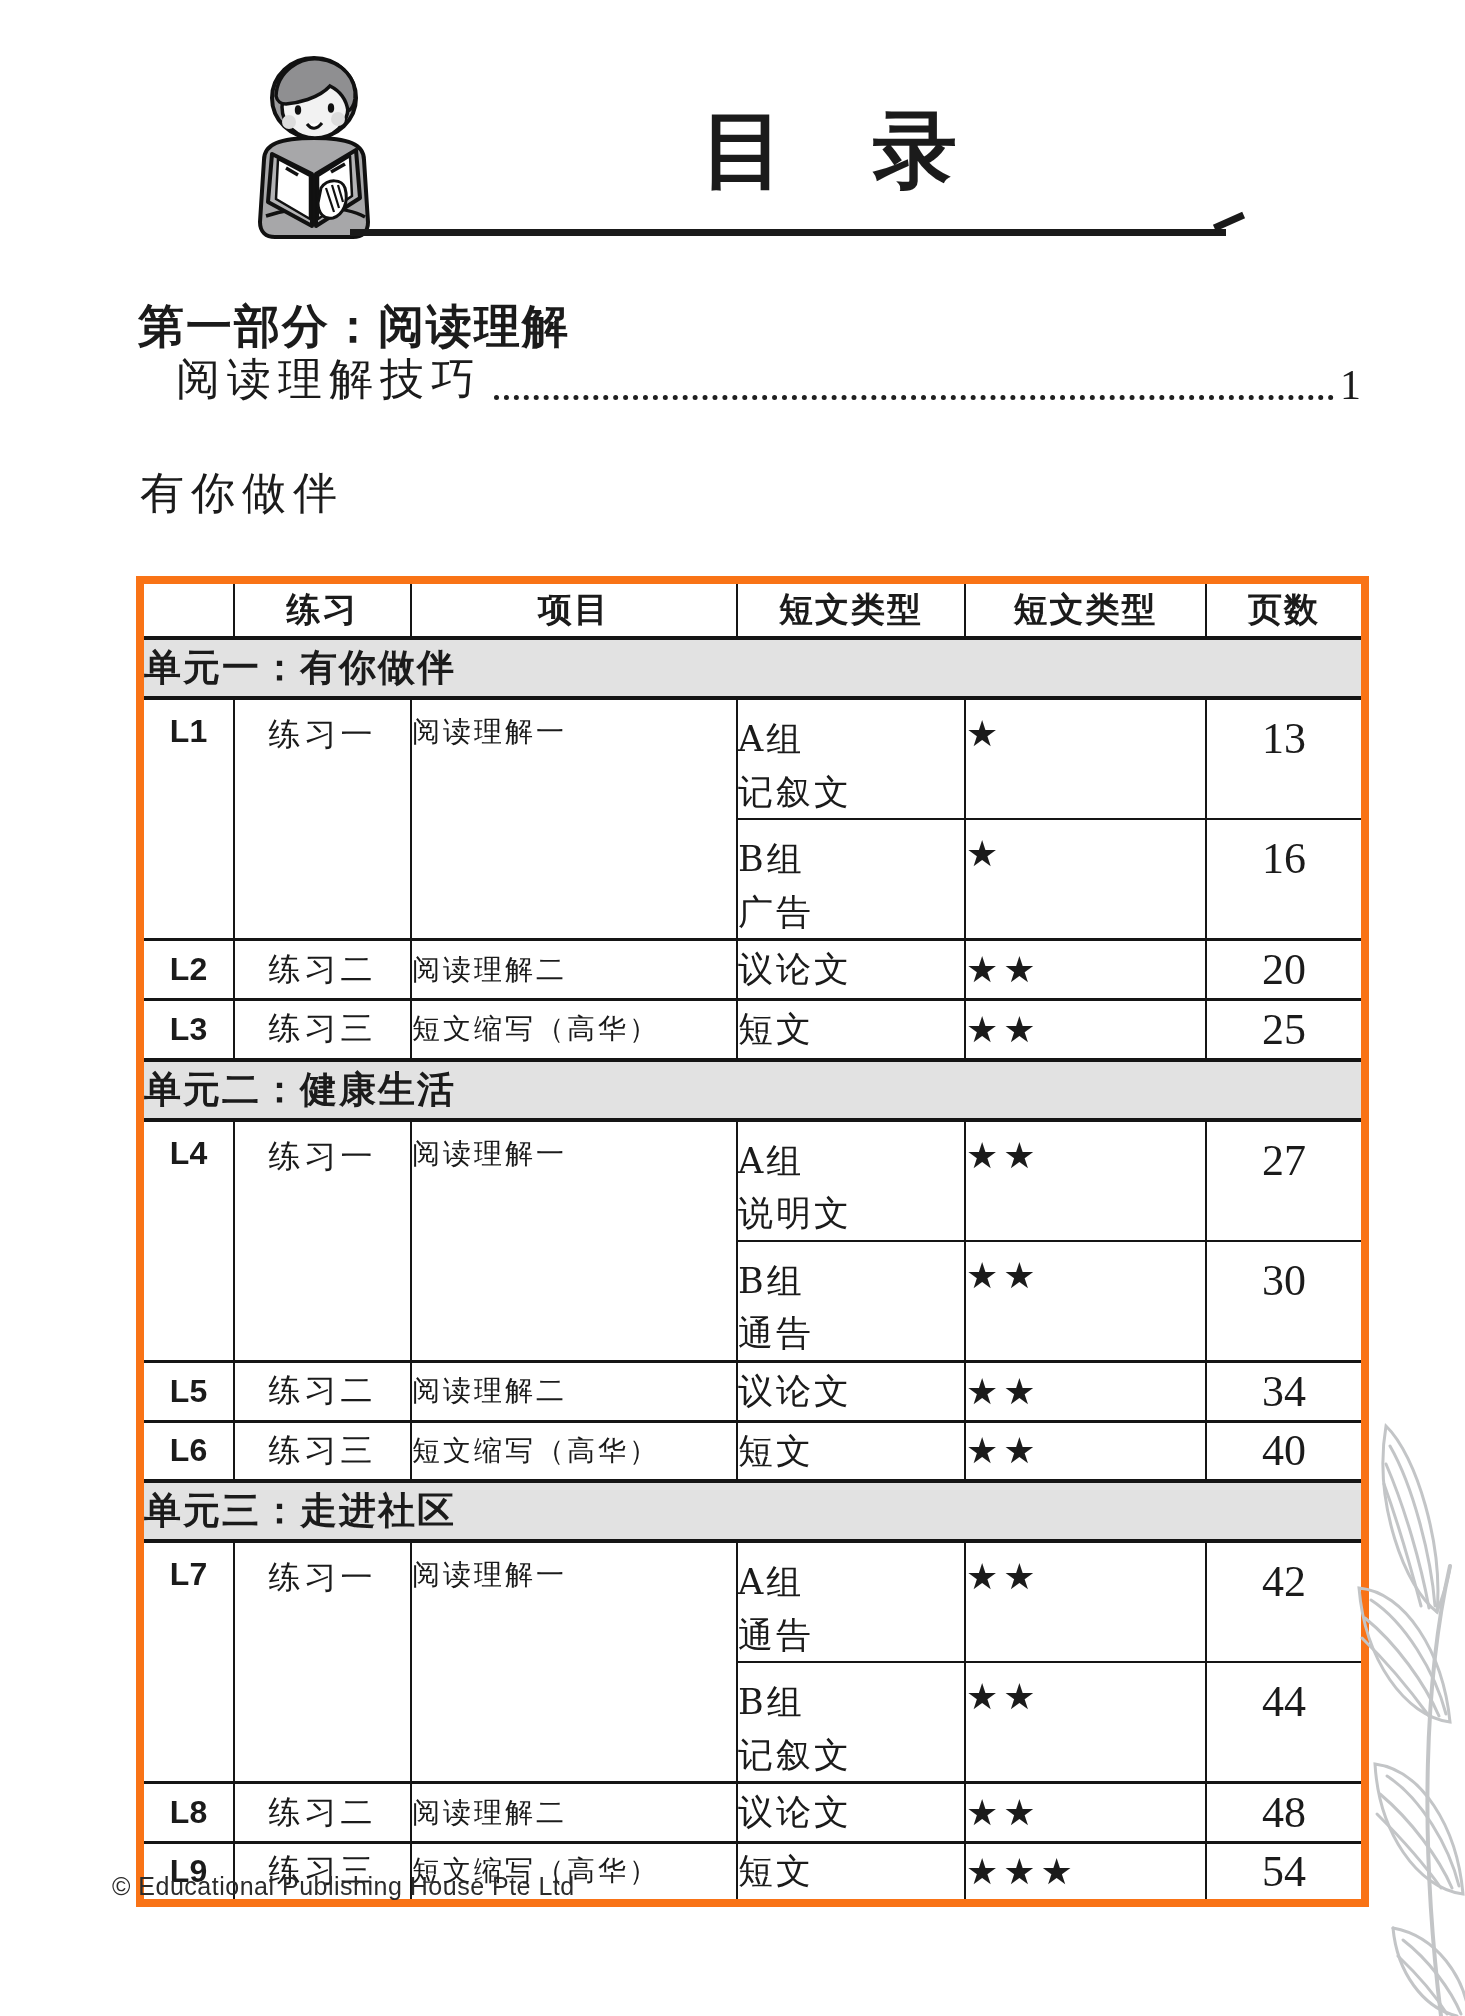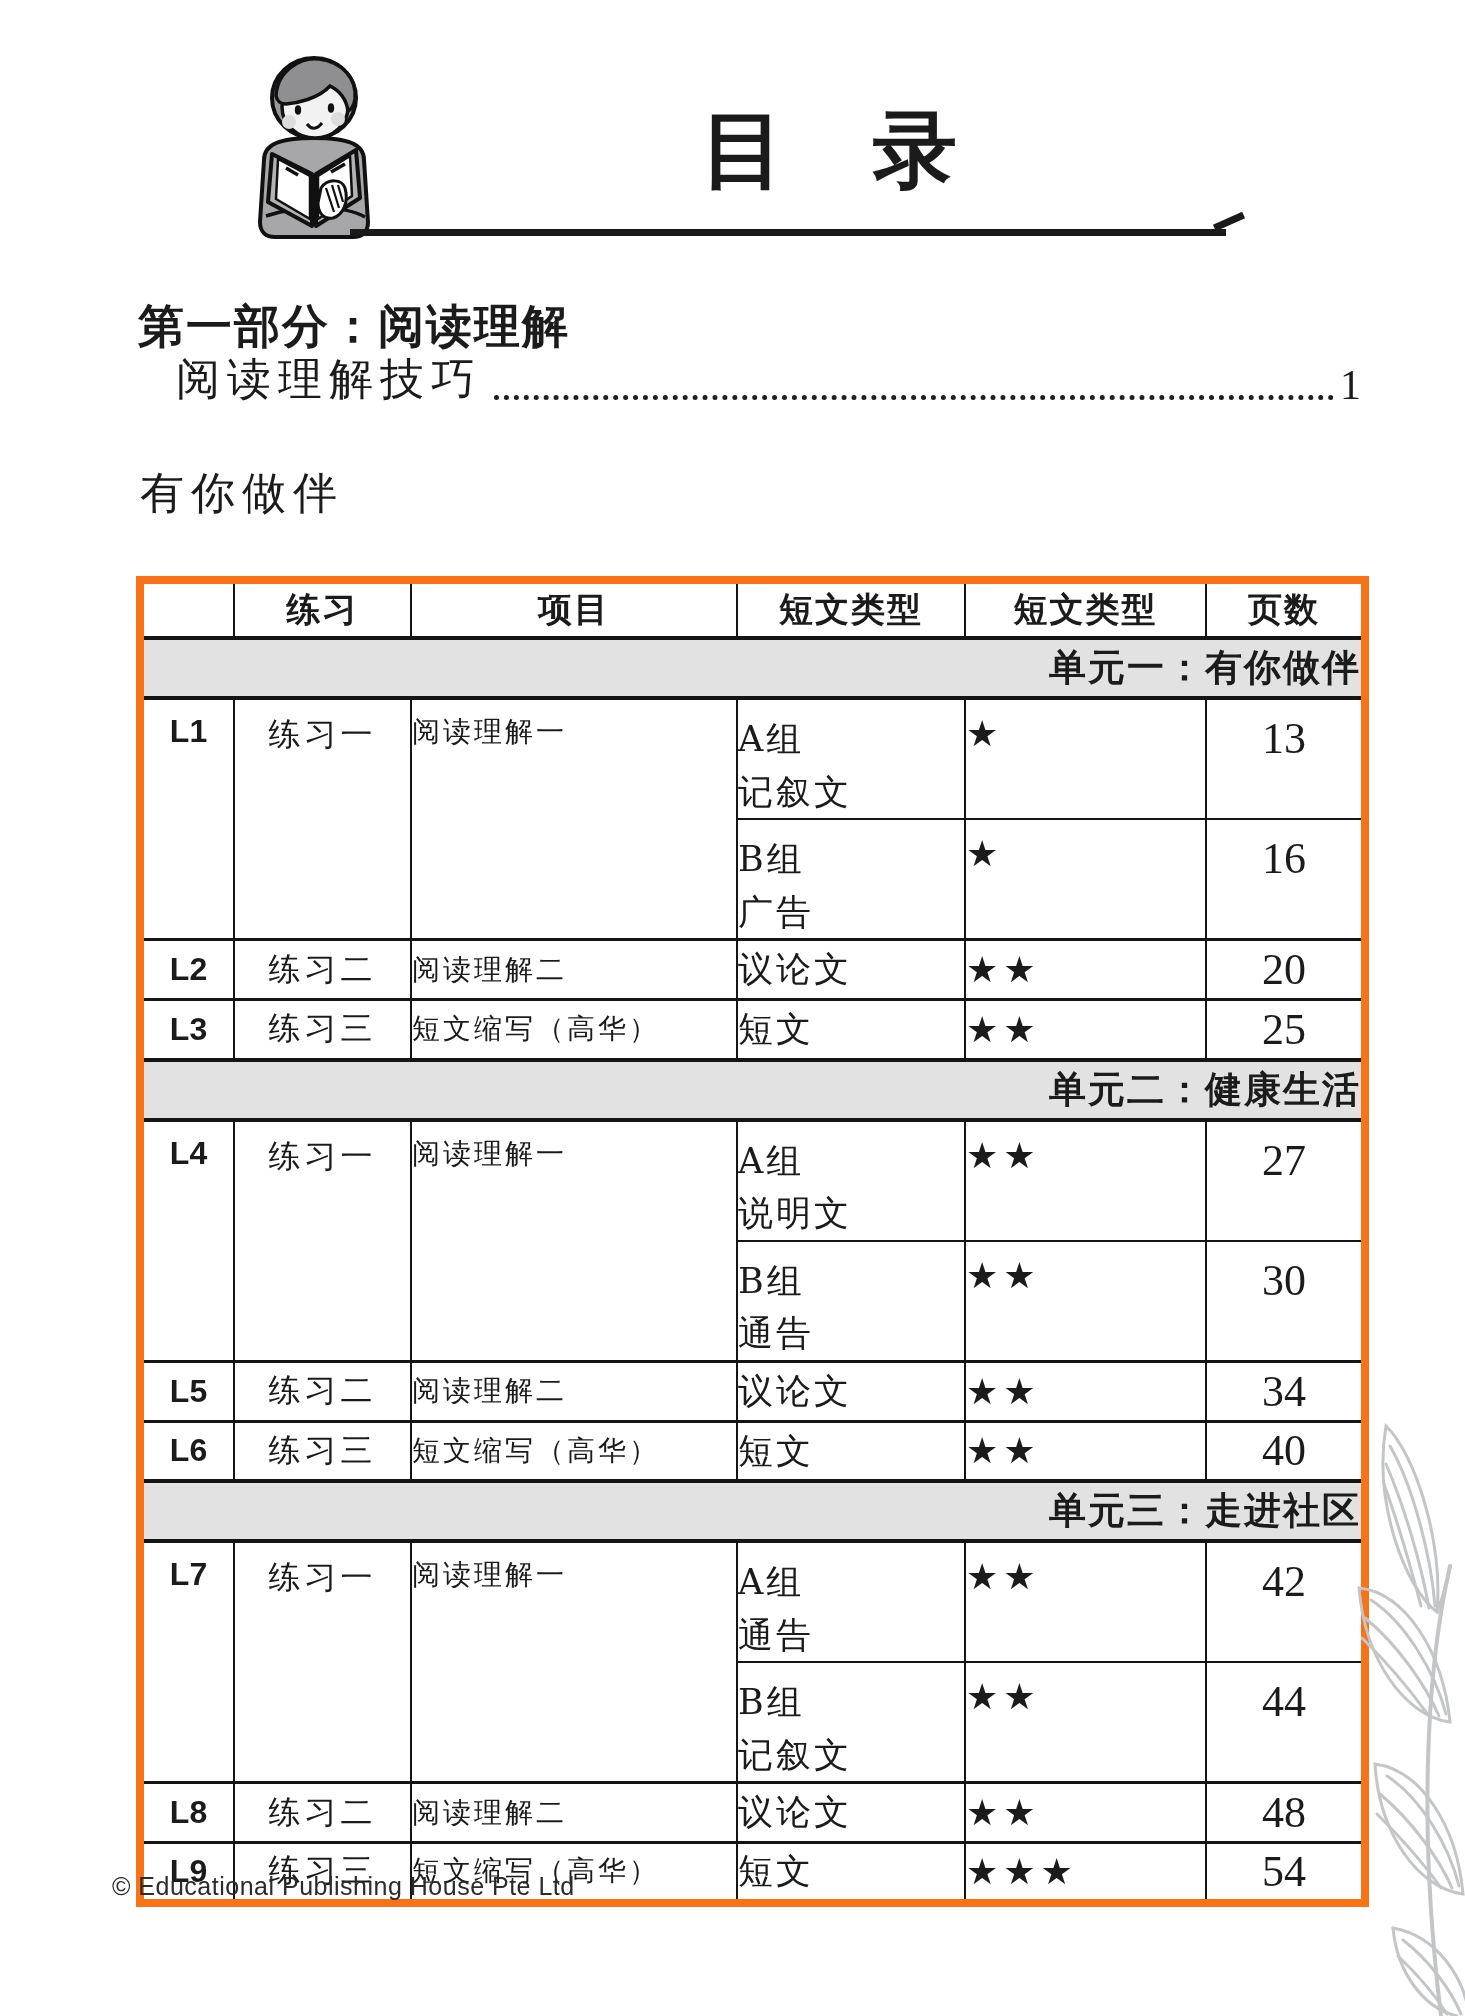--- a/index.html
+++ b/index.html
@@ -60,21 +60,21 @@
     border:2px solid #151515; padding:0; overflow:hidden;
   }
   thead tr { height:58px; }
   table.toc-table th {
     font-family:"Liberation Sans", sans-serif;
     font-size:34px; font-weight:600; letter-spacing:2px;
     border-bottom-width:3px; text-align:center; vertical-align:middle;
   }
   tr.section-row { height:60px; }
   tr.section-row td {
-    background:#e2e2e2; text-align:right; vertical-align:middle;
+    background:#e2e2e2; text-align:left; vertical-align:middle;
     font-family:Liberation Sans, sans-serif;
     font-size:37px; font-weight:700; letter-spacing:2px;
     border-top-width:4px; border-bottom-width:4px;
   }
   tr.entry-row { height:88px; }
   tr.entry-row td { vertical-align:top; padding-top:13px; }
   tr.single-row { height:60px; }
   tr.single-row td { vertical-align:middle; padding-top:0; }
   tr.lesson-start td { border-top-width:3px; }
   tr.sub-next td { border-top-width:2px; }

